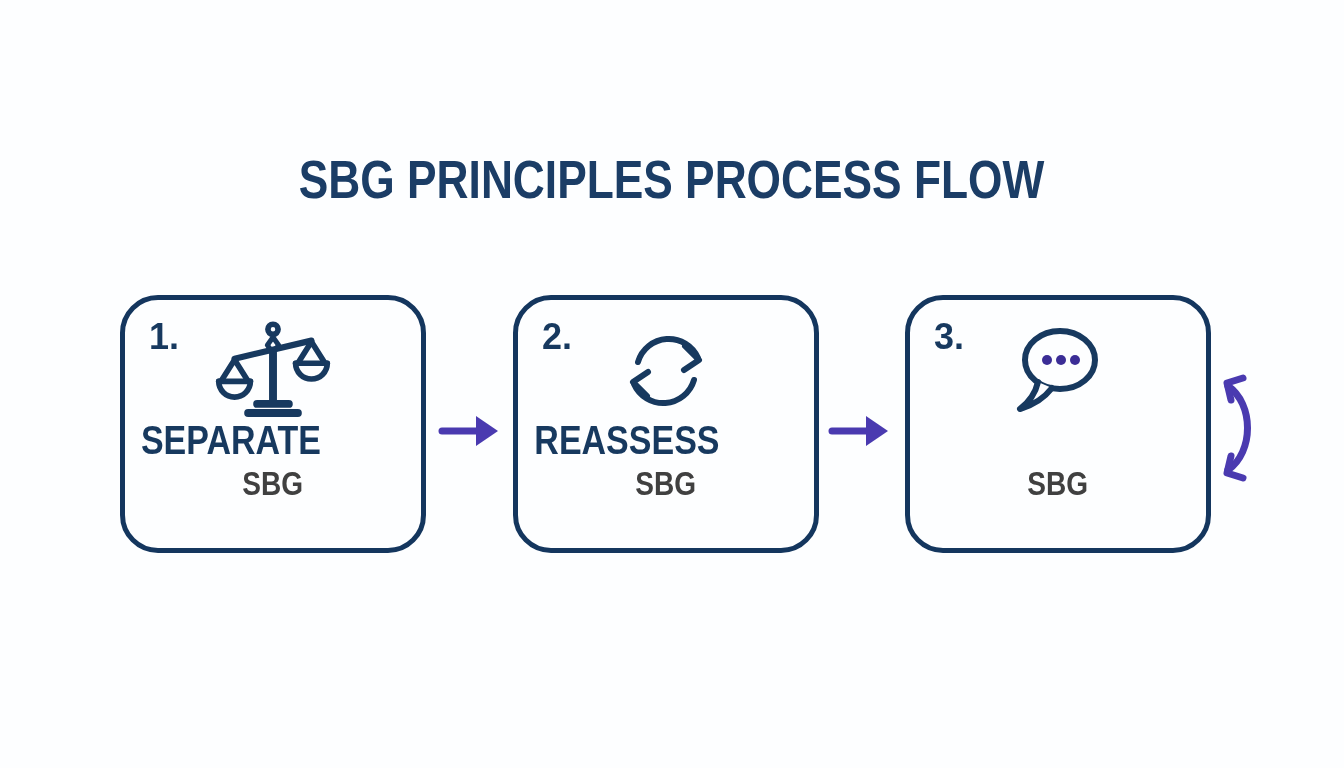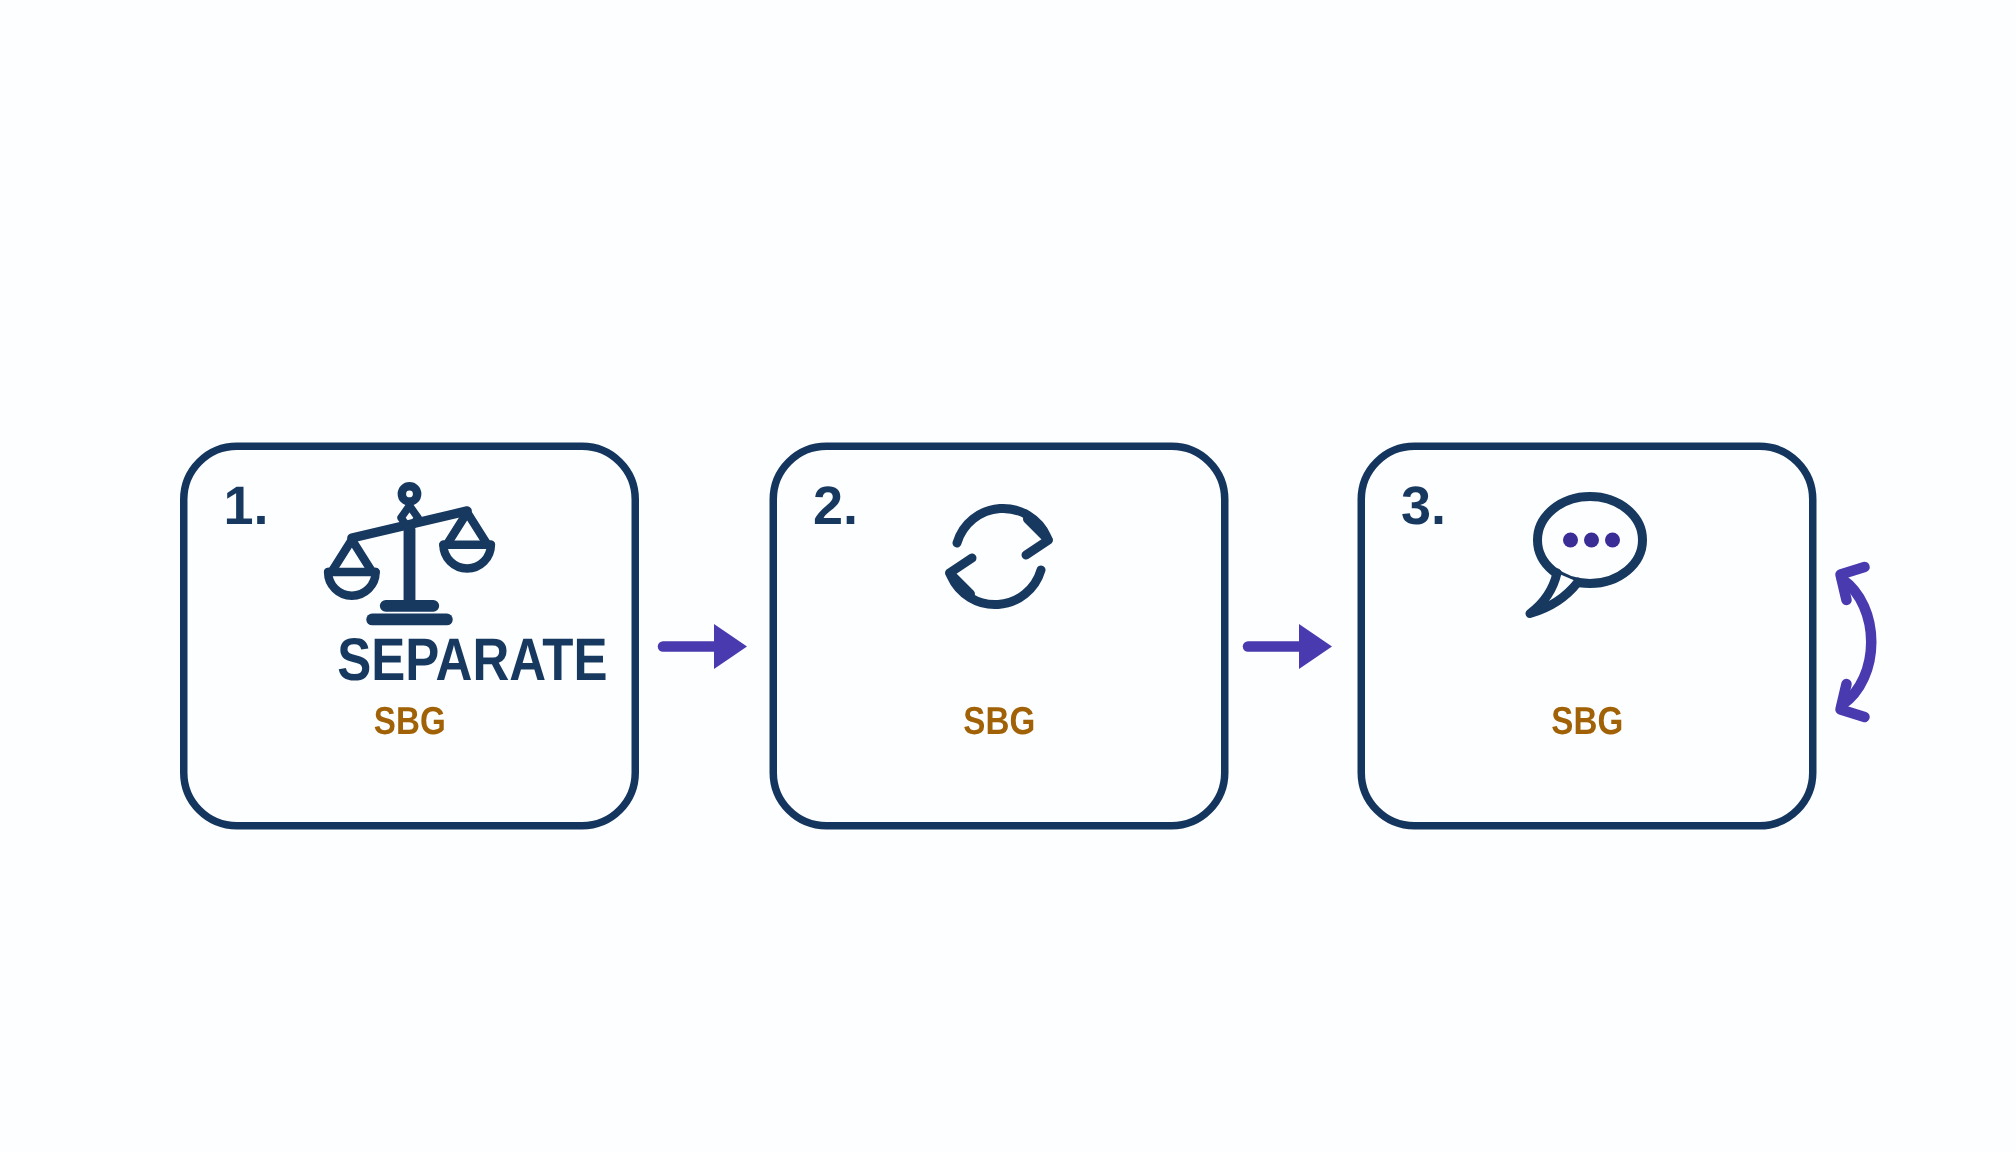--- a/index.html
+++ b/index.html
@@ -54,53 +54,56 @@
     height: 108px;
     display: flex;
     align-items: center;
     justify-content: center;
   }
   .step-icon svg { display: block; }
 
   .step-label {
     position: absolute;
     top: 118px; left: 0; right: 0;
-    text-align: right;
+    text-align: left;
     font-size: 40px;
     font-weight: 800;
     color: #17395f;
     white-space: nowrap;
   }
   .step-label .condense,
   .step-sub .condense {
     display: inline-block;
     transform: scaleX(0.85);
     transform-origin: center;
   }
   .step-sub {
     position: absolute;
     top: 165px; left: 0; right: 0;
     text-align: center;
-    font-size: 26px;
+    font-size: 33px;
     font-weight: 800;
-    color: #a16207;
+    color: #404040;
     white-space: nowrap;
   }
 
   .flow-arrow { position: absolute; top: 411px; }
   .flow-arrow.a1 { left: 438px; }
   .flow-arrow.a2 { left: 828px; }
 
   .loop-arrow { position: absolute; left: 1218px; top: 366px; }
 </style>
 </head>
 <body>
 
 <div class="stage">
 
+  <div class="title">
+    <span class="condense">SBG PRINCIPLES PROCESS FLOW</span>
+  </div>
 
   <div class="step-box b1">
     <div class="step-number">1.</div>
     <div class="step-icon">
       <svg width="118" height="104" viewBox="0 0 100 92" fill="none" stroke="#17395f" stroke-linecap="round" stroke-linejoin="round">
         <circle cx="50" cy="10" r="4.5" stroke-width="5"></circle>
         <path d="M50 17 L55 24 L50 31 L45 24 Z" stroke-width="4.5"></path>
         <path d="M16 36 L84 20" stroke-width="5.5"></path>
         <path d="M50 31 L50 74" stroke-width="7"></path>
         <path d="M36 76 L64 76" stroke-width="7"></path>
@@ -131,20 +134,23 @@
   <div class="step-box b2">
     <div class="step-number">2.</div>
     <div class="step-icon">
       <svg width="100" height="96" viewBox="0 0 100 96" fill="none" stroke="#17395f" stroke-width="6" stroke-linecap="round" stroke-linejoin="round">
         <path d="M22 40 A32 32 0 0 1 82 36"></path>
         <polyline points="69,24 83,38 68,48"></polyline>
         <path d="M78 58 A32 32 0 0 1 18 62"></path>
         <polyline points="31,74 17,60 32,50"></polyline>
       </svg>
     </div>
+    <div class="step-label">
+      <span class="condense">REASSESS</span>
+    </div>
     <div class="step-sub">
       <span class="condense">SBG</span>
     </div>
   </div>
 
   <div class="flow-arrow a2">
     <svg width="62" height="40" viewBox="0 0 62 40">
       <line x1="4" y1="20" x2="42" y2="20" stroke="#4a3ab0" stroke-width="7" stroke-linecap="round"></line>
       <polygon points="38,5 60,20 38,35" fill="#4a3ab0"></polygon>
     </svg>

